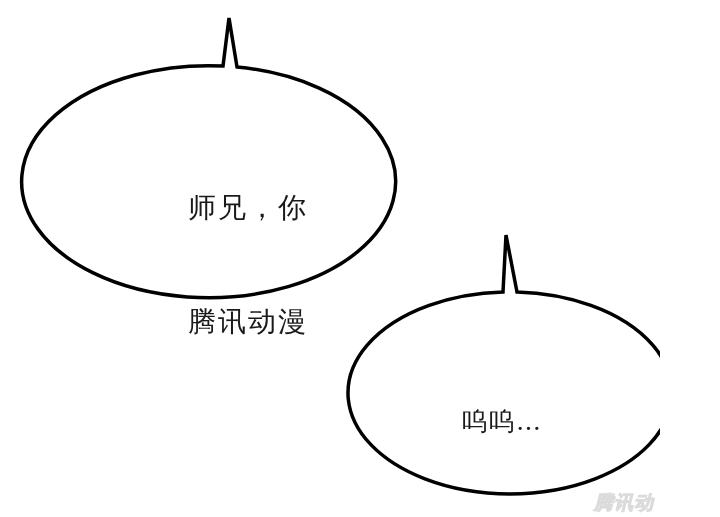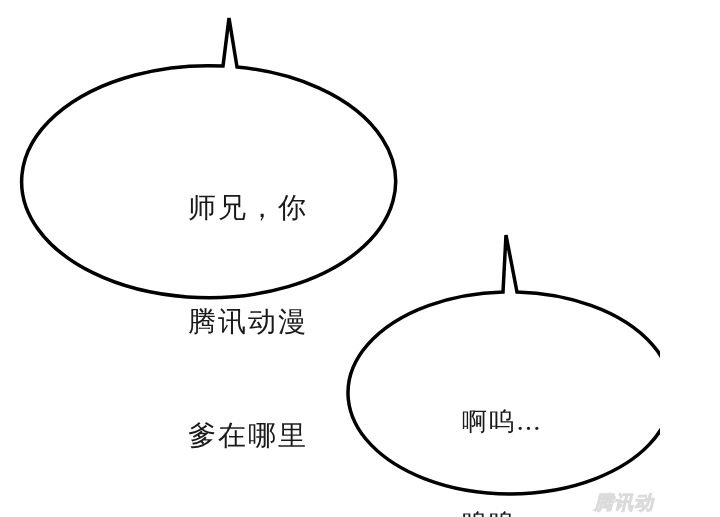--- a/index.html
+++ b/index.html
@@ -75,25 +75,23 @@
       <path d="M 503 292
                L 506 235
                L 517 292
                A 162 101 0 1 1 503 292 Z" fill="#ffffff" stroke="#000000" stroke-width="3.5" stroke-linejoin="miter"></path>
     </g>
   </svg>
 
   <div class="text-block" id="bubble1-text">
     <span class="line">师兄，你</span>
     <span class="line">腾讯动漫</span>
-    <span class="line">爹在哪里</span>
     
   </div>
 
   <div class="text-block" id="bubble2-text">
-    <span class="line">啊呜…</span>
     <span class="line">呜呜…</span>
     
   </div>
 
   <div class="watermark">腾讯动漫</div>
 
 </div>
 
 </body></html>

